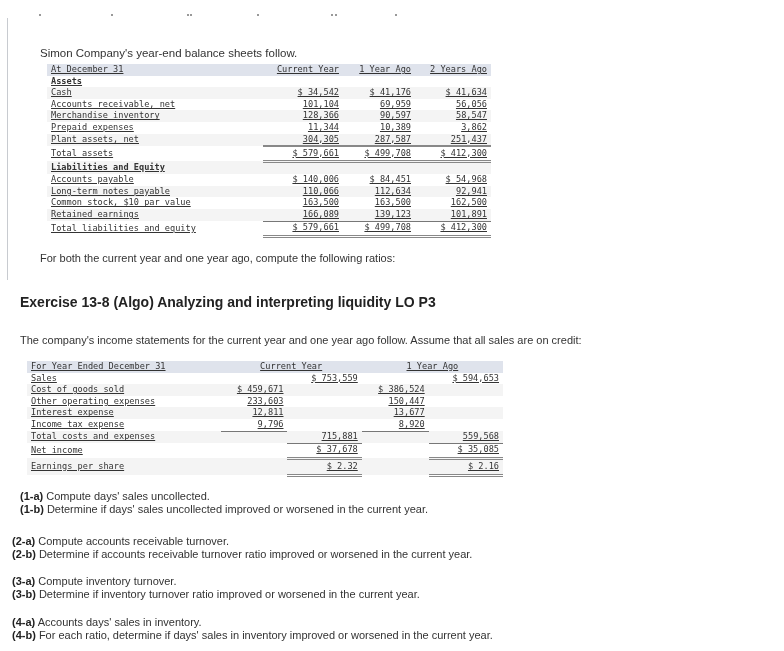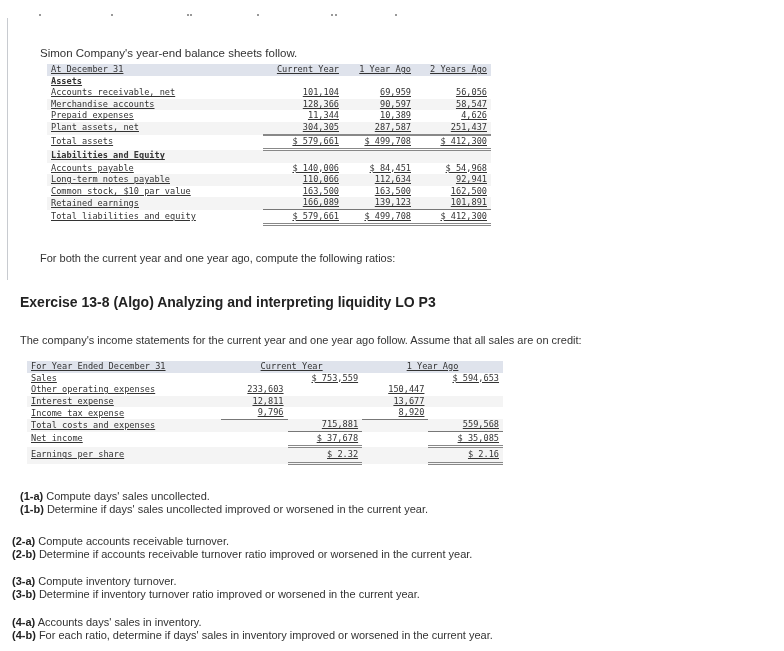--- a/index.html
+++ b/index.html
@@ -62,37 +62,43 @@
     <td class="num">Current Year</td>
     <td class="num">1 Year Ago</td>
     <td class="num">2 Years Ago</td>
   </tr>
   <tr>
     <td class="bold">Assets</td>
         <td></td>
         <td></td>
         <td></td>
   </tr>
+  <tr class="shade">
+    <td>Cash</td>
+    <td class="num">$ 34,542</td>
+    <td class="num">$ 41,176</td>
+    <td class="num">$ 41,634</td>
+  </tr>
   <tr>
     <td>Accounts receivable, net</td>
     <td class="num">101,104</td>
     <td class="num">69,959</td>
     <td class="num">56,056</td>
   </tr>
   <tr class="shade">
-    <td>Merchandise accounts</td>
+    <td>Merchandise inventory</td>
     <td class="num">128,366</td>
     <td class="num">90,597</td>
     <td class="num">58,547</td>
   </tr>
   <tr>
     <td>Prepaid expenses</td>
     <td class="num">11,344</td>
     <td class="num">10,389</td>
-    <td class="num">4,626</td>
+    <td class="num">3,862</td>
   </tr>
   <tr class="shade">
     <td>Plant assets, net</td>
     <td class="num thick">304,305</td>
     <td class="num thick">287,587</td>
     <td class="num thick">251,437</td>
   </tr>
   <tr>
     <td style="height:15px">Total assets</td>
     <td class="num dul">$ 579,661</td>
@@ -158,20 +164,27 @@
     <td colspan="2" style="text-align:center">Current Year</td>
     <td colspan="2" style="text-align:center">1 Year Ago</td>
   </tr>
   <tr>
     <td>Sales</td>
     <td></td>
     <td class="num">$ 753,559</td>
     <td></td>
     <td class="num">$ 594,653</td>
   </tr>
+  <tr class="shade">
+    <td>Cost of goods sold</td>
+    <td class="num">$ 459,671</td>
+    <td></td>
+    <td class="num">$ 386,524</td>
+    <td></td>
+  </tr>
   <tr>
     <td>Other operating expenses</td>
     <td class="num">233,603</td>
     <td></td>
     <td class="num">150,447</td>
     <td></td>
   </tr>
   <tr class="shade">
     <td>Interest expense</td>
     <td class="num">12,811</td>

